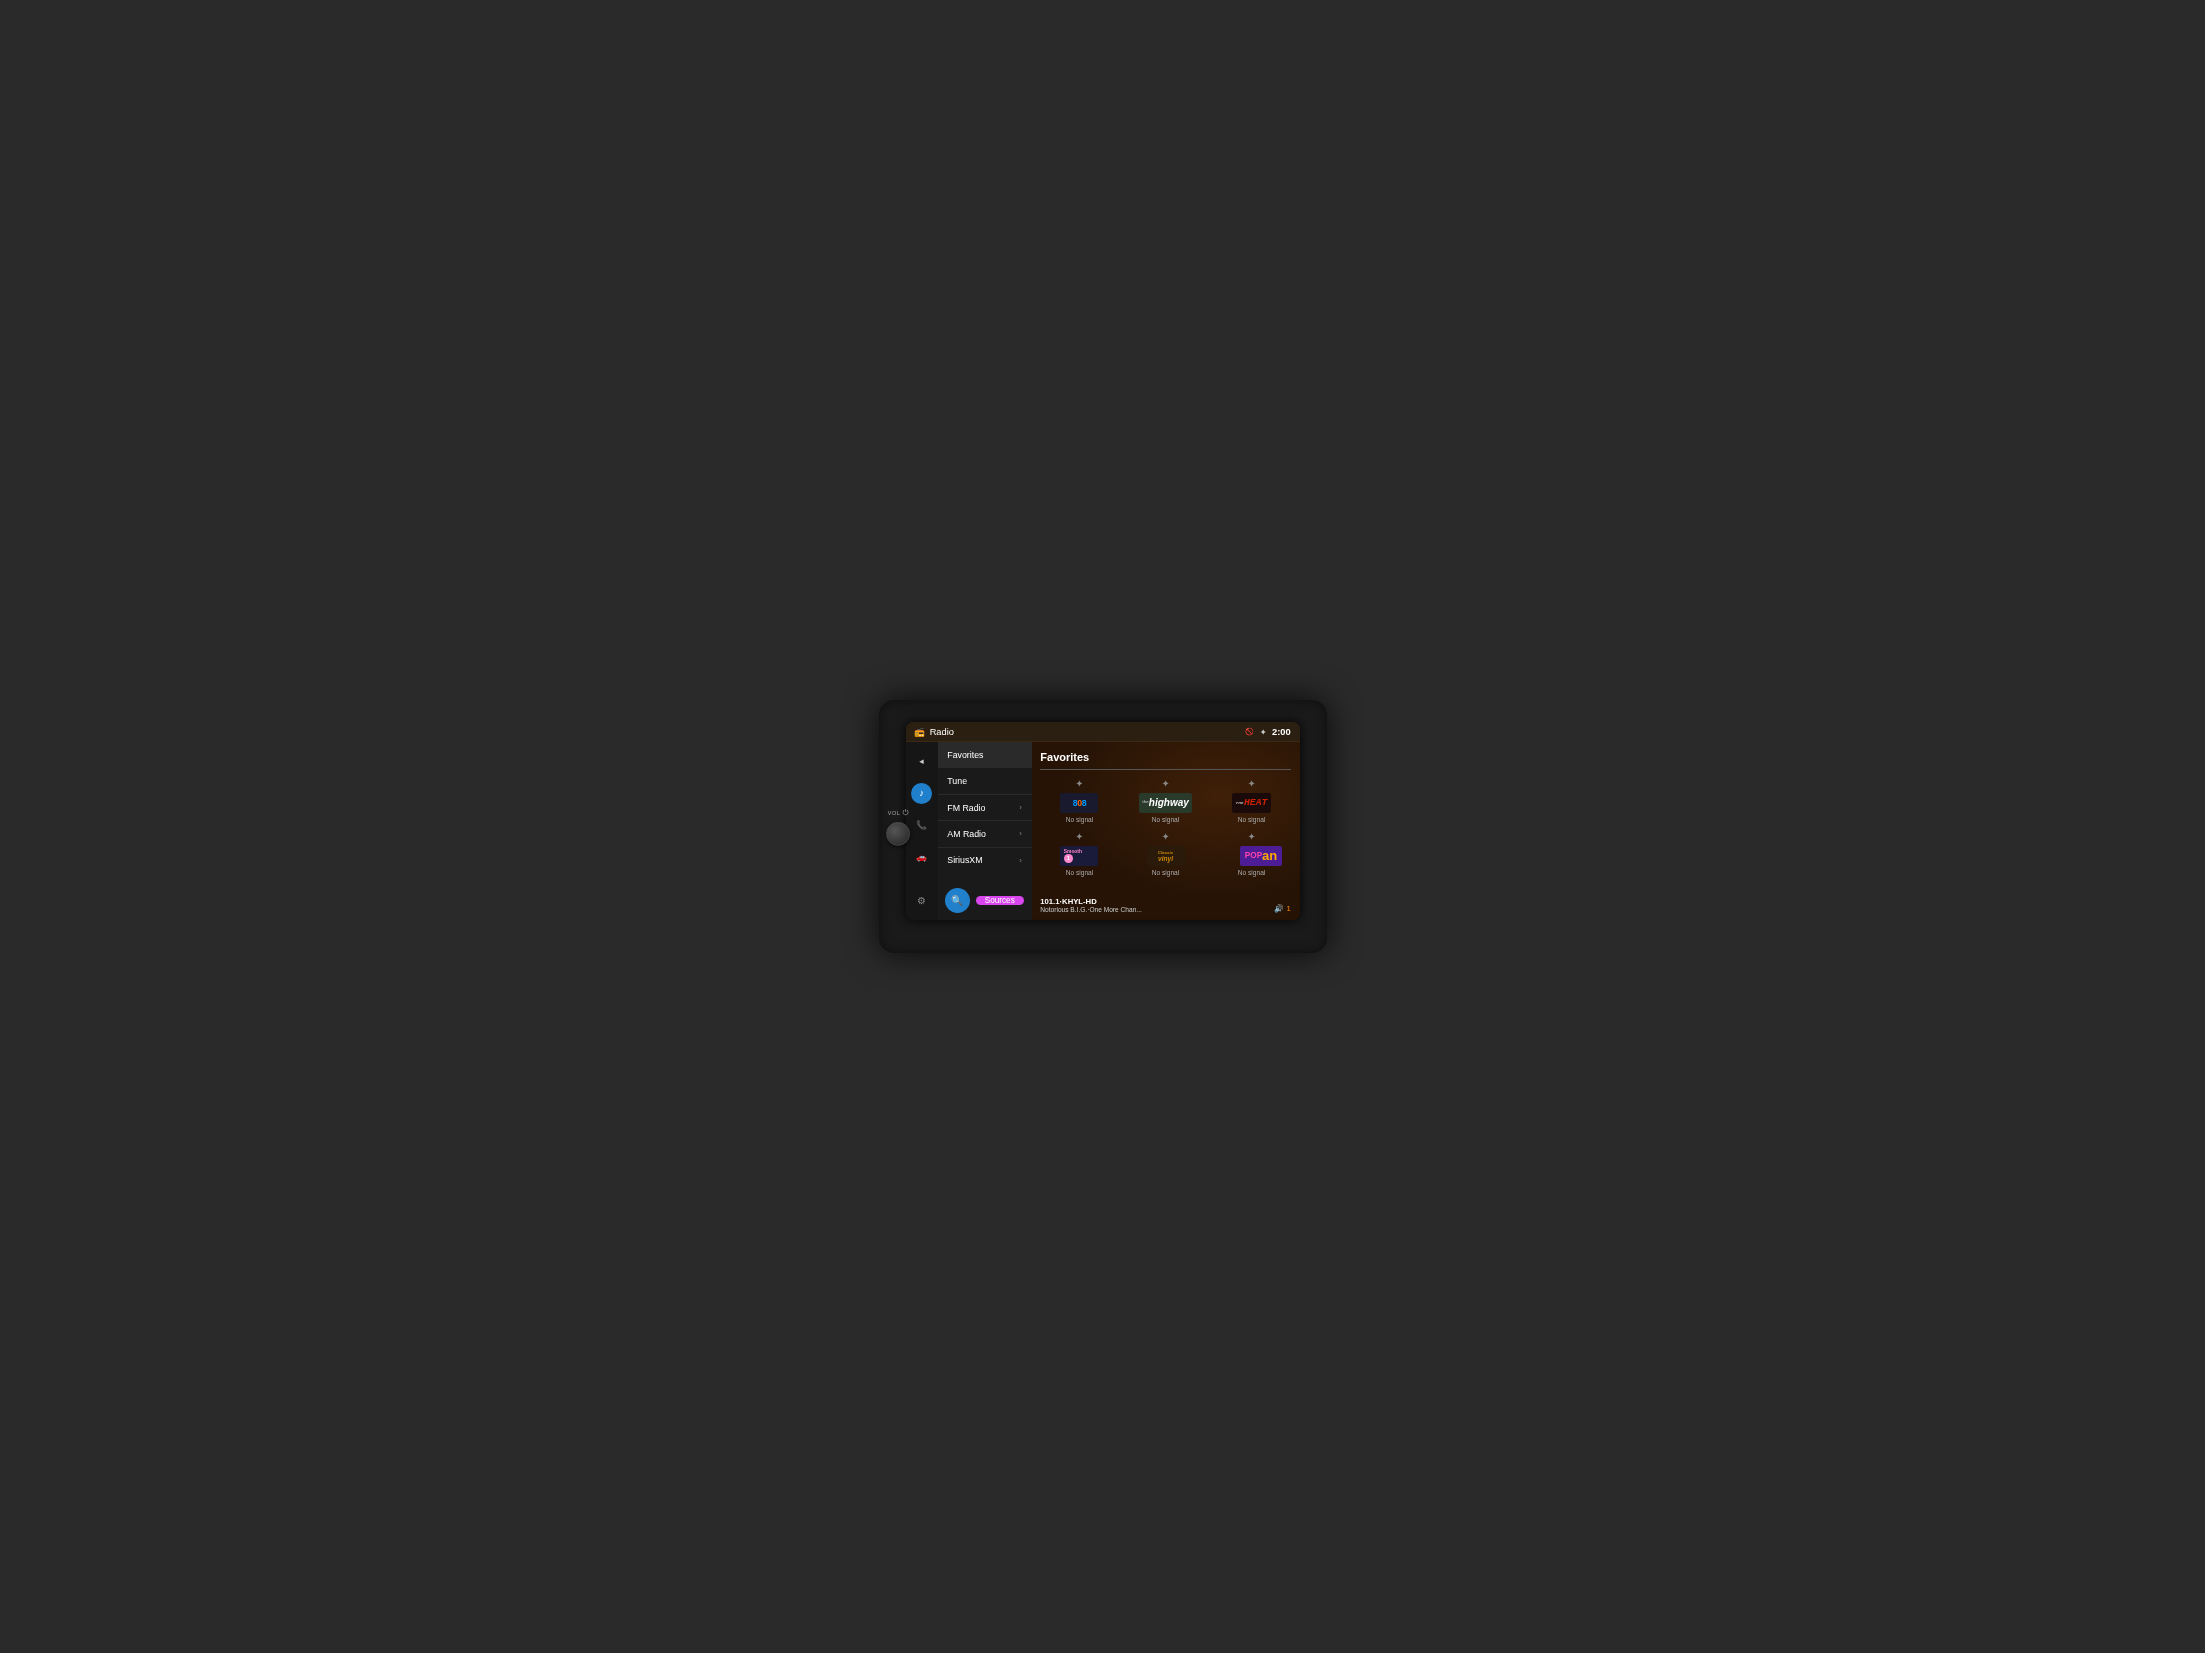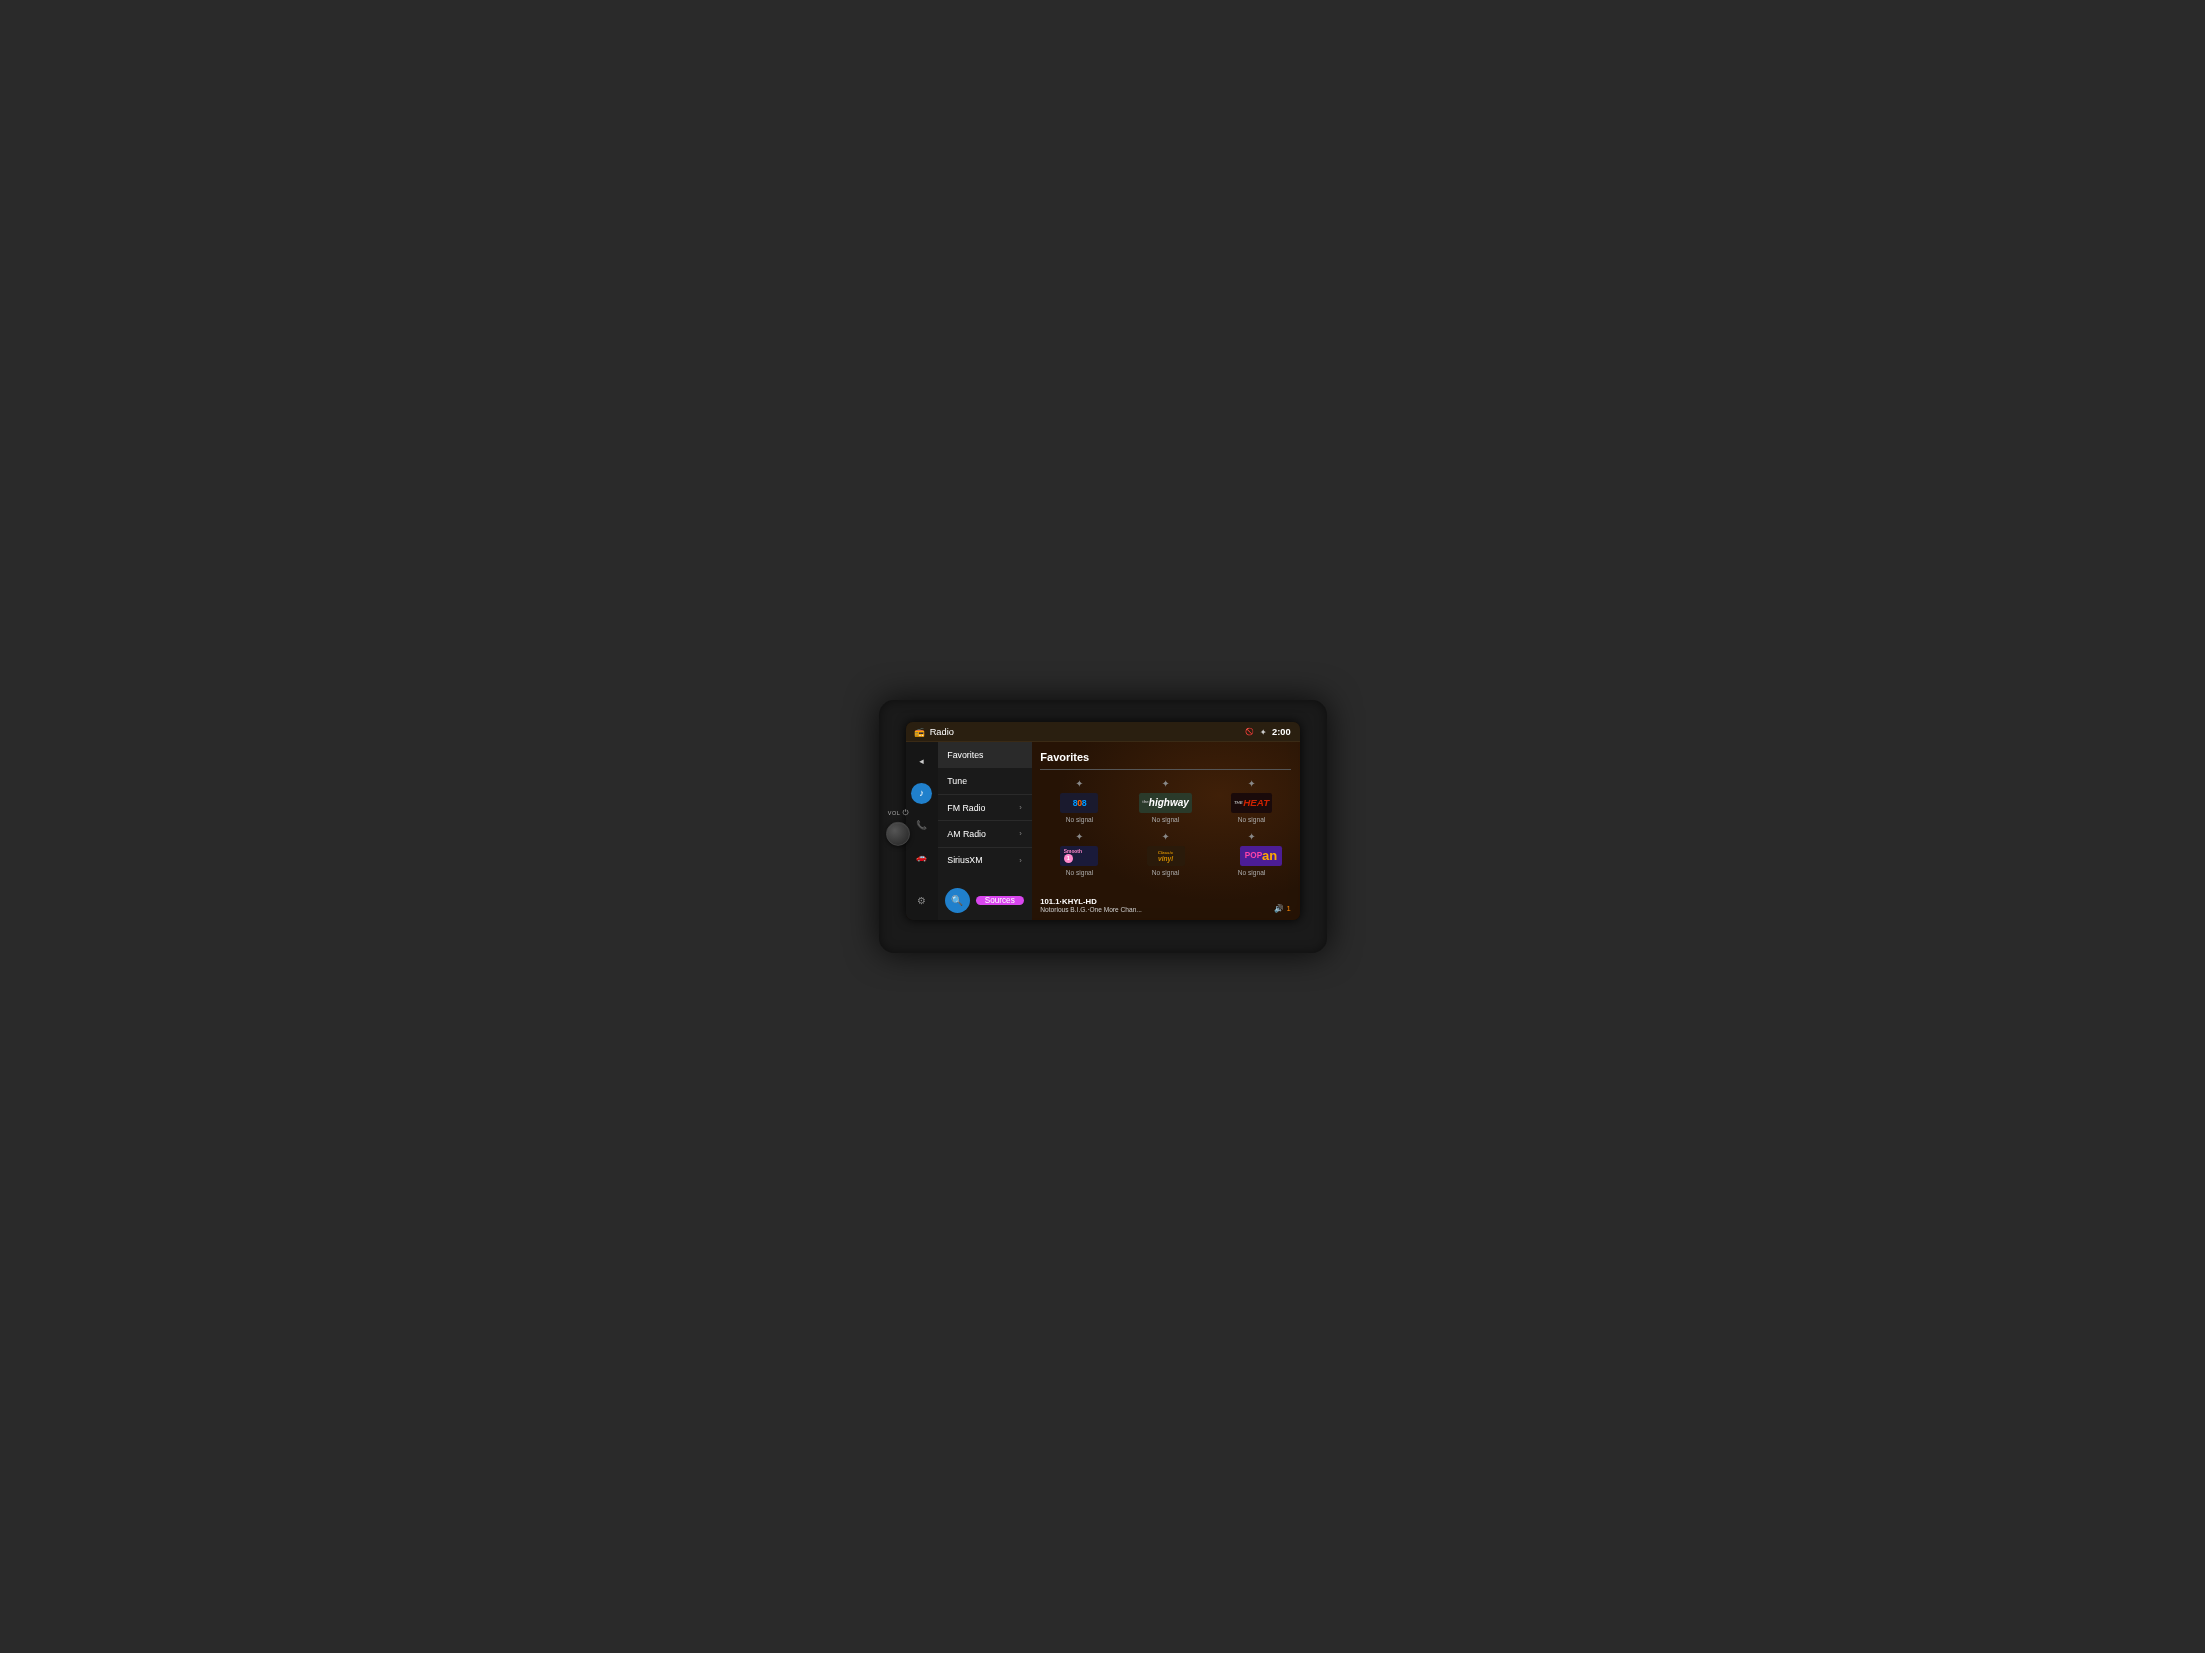--- a/index.html
+++ b/index.html
@@ -253,20 +253,21 @@
     }
 
     .logo-heat {
       background: #1a0a0a;
       color: #cc2200;
       font-size: 9.8px;
       font-weight: 900;
       padding: 1.1px 3.3px;
       border-radius: 2.2px;
       font-style: italic;
+      font-family: Liberation Mono, monospace;
     }
 
     .logo-smooth {
       background: #1a1a3a;
       font-size: 5.5px;
       color: #ff88cc;
       padding: 1.1px 3.3px;
       border-radius: 2.2px;
     }
 

